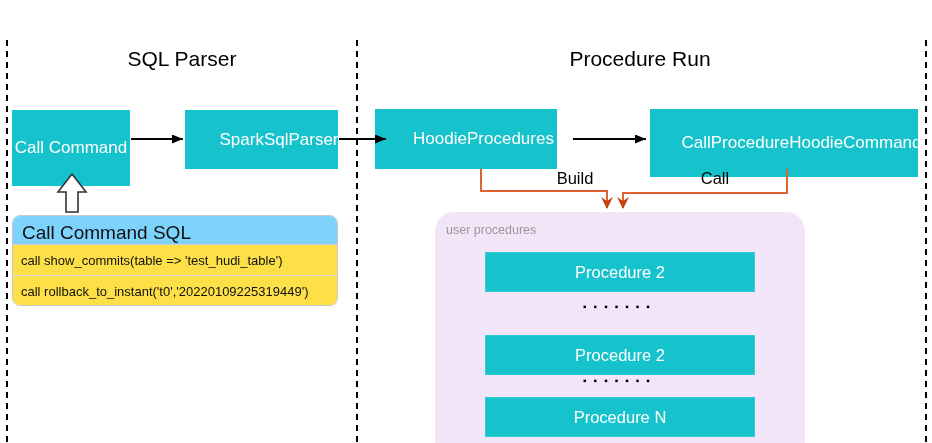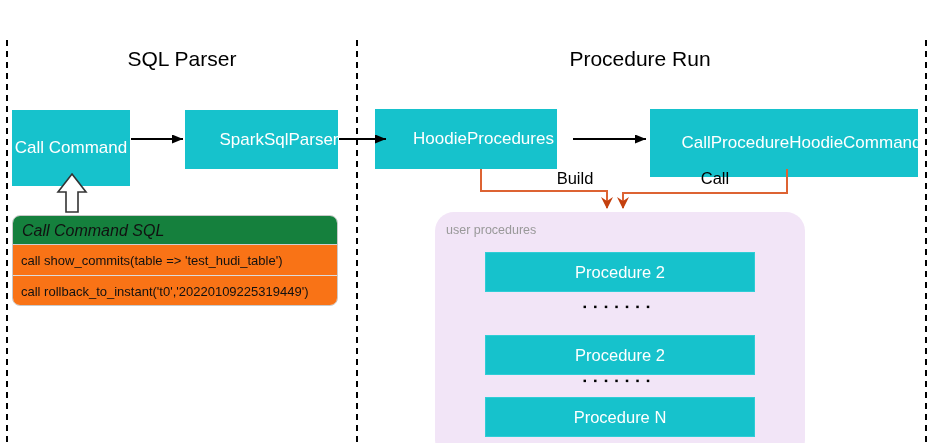--- a/index.html
+++ b/index.html
@@ -33,24 +33,24 @@
   .n-hoodie{left:375px;top:69px;width:182px;height:60px;}
   .n-cphc{left:650px;top:69px;width:268px;height:68px;text-align:right;}
 
   .edge-label{position:absolute;top:129px;width:70px;text-align:center;
     font-size:16.5px;color:#000;}
   .lbl-build{left:540px;}
   .lbl-call{left:680px;}
 
   .sql-box{position:absolute;left:12px;top:175px;width:326px;
     border:1px solid #c9c9c9;border-radius:8px;background:#fff;overflow:hidden;}
-  .sql-header{background:#15803d;border-bottom:1px solid #cfcfcf;
-    font-size:16px;color:#111;padding:6px 9px 6px 9px;height:29px;font-style:italic;}
+  .sql-header{background:#7dd3fc;border-bottom:1px solid #cfcfcf;
+    font-size:19px;color:#111;padding:6px 9px 6px 9px;height:29px;}
   .sql-row{font-size:13px;color:#111;padding:8px 8px 7px 8px;height:30px;
-    white-space:nowrap;background:#f97316;}
+    white-space:nowrap;background:#fde047;}
   .sql-row + .sql-row{border-top:1px solid #dcdcdc;}
 
   .proc-panel{position:absolute;left:435px;top:172px;width:370px;height:247px;
     background:var(--panel-purple);border-radius:19px;}
   .proc-panel-label{position:absolute;left:11px;top:11px;
     font-size:12.5px;color:var(--label-gray);}
   .proc-node{position:absolute;left:50px;width:270px;height:40px;
     background:var(--node-teal);border:1px solid #2fcdd6;color:#fff;
     display:flex;align-items:center;justify-content:center;font-size:16.5px;}
   .proc-1{top:40px;}

